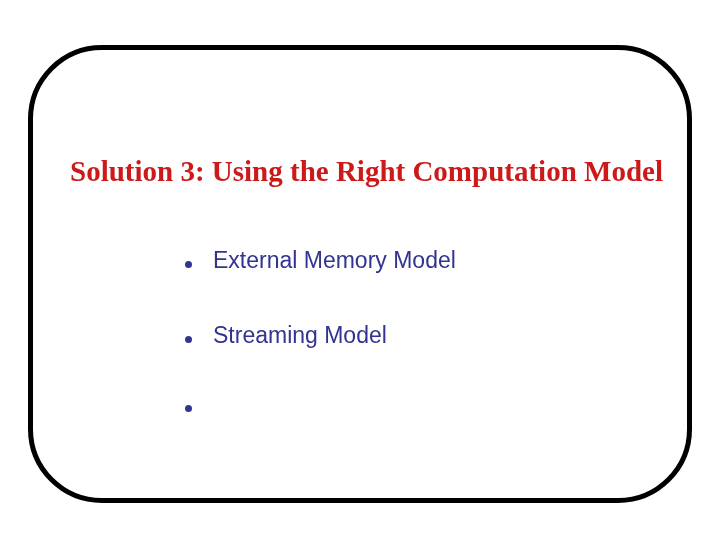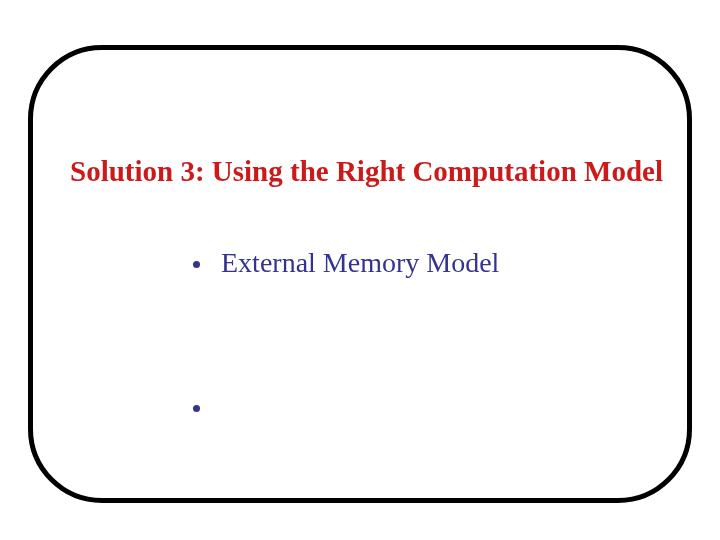--- a/index.html
+++ b/index.html
@@ -41,23 +41,23 @@
     margin: 0;
     font-family: "Liberation Serif", serif;
     font-weight: bold;
     font-size: 29px;
     line-height: 1.1;
     color: var(--title-color);
     white-space: nowrap;
   }
   .bullet-row {
     position: absolute;
-    left: 190px;
-    font-family: Liberation Serif, serif;
-    font-size: 28px;
+    left: 182px;
+    font-family: Liberation Sans, sans-serif;
+    font-size: 23px;
     line-height: 1.15;
     color: var(--body-color);
     white-space: nowrap;
   }
   .bullet-row.b1 { top: 247px; }
   .bullet-row.b2 { top: 322px; }
   .bullet-row.b3 { top: 391px; }
   .dot {
     position: absolute;
     left: 3px;
@@ -78,17 +78,21 @@
 <div class="stage">
   <div class="frame"></div>
 
   <h1 class="title">Solution 3: Using the Right Computation Model</h1>
 
   <div class="bullet-row b1">
     <span class="dot"></span>
     <span class="bullet-text">External Memory Model</span>
   </div>
 
+  <div class="bullet-row b2">
+    <span class="dot"></span>
+    <span class="bullet-text">Streaming Model</span>
+  </div>
 
   <div class="bullet-row b3">
     <span class="dot"></span>
   </div>
 </div>
 
 </body></html>

